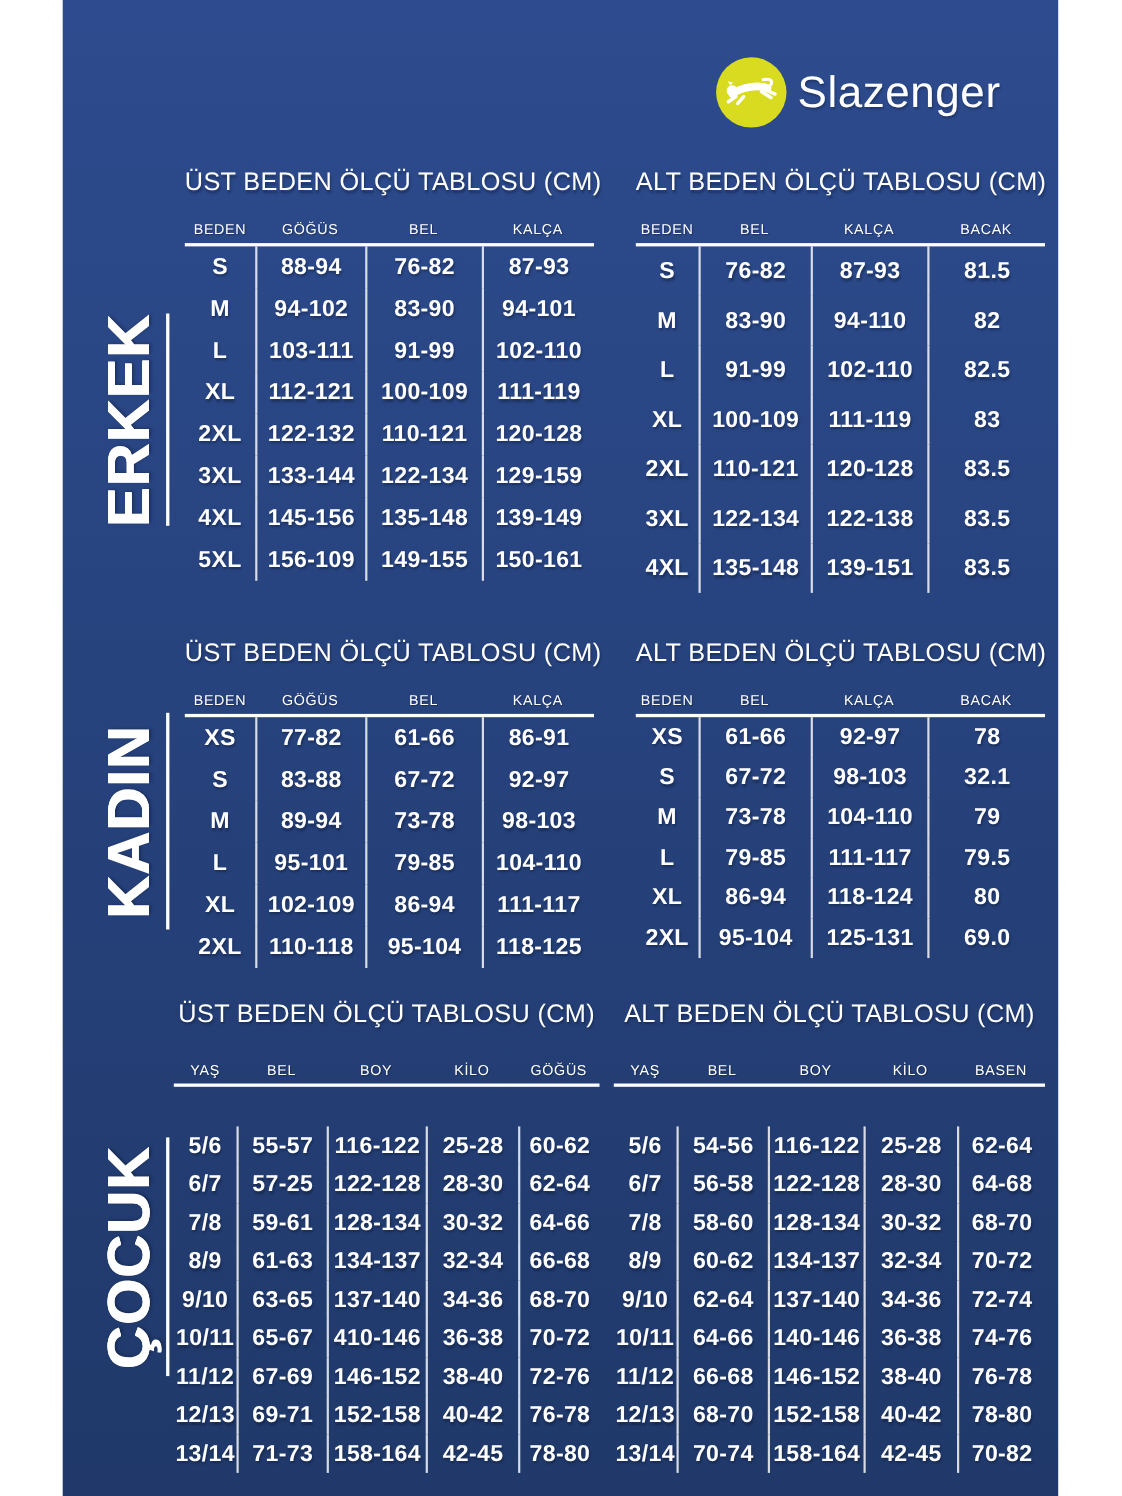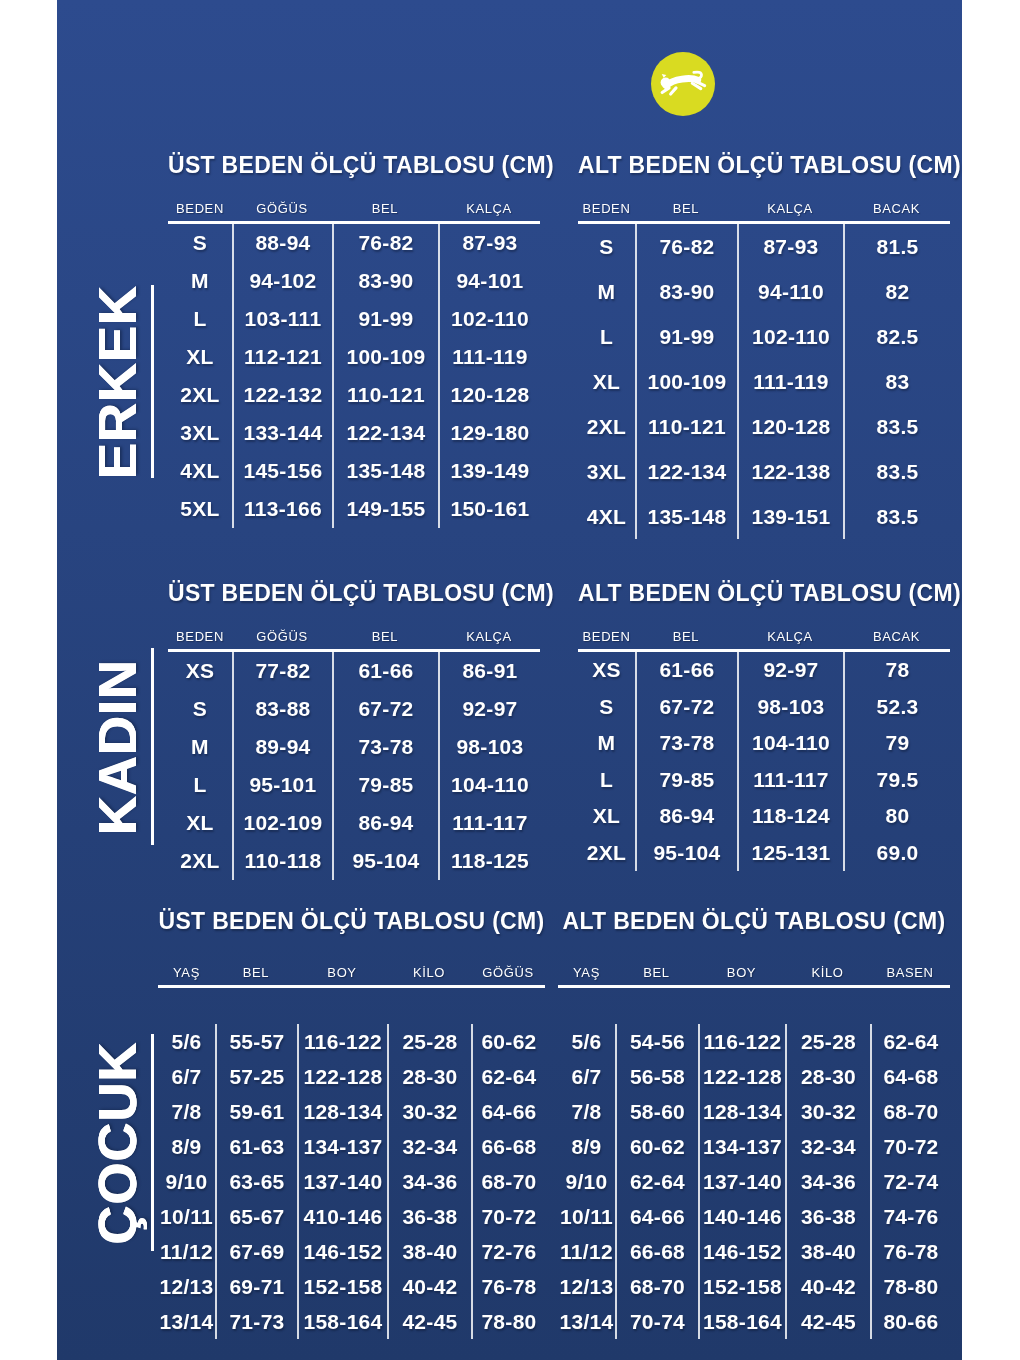--- a/index.html
+++ b/index.html
@@ -13,21 +13,21 @@
          background:linear-gradient(180deg,var(--panel_top) 0%,var(--panel_bottom) 100%);color:var(--text);}
   
   .logo{position:absolute;left:594px;top:52px;display:flex;align-items:center;gap:10px;}
   .logo-circle{width:64px;height:64px;border-radius:50%;background:var(--logo_yellow);
                display:flex;align-items:center;justify-content:center;flex:0 0 auto;}
   .logo-circle svg{width:50px;height:34px;display:block;}
   .logo-text{font-size:40px;font-weight:400;letter-spacing:.5px;color:#fff;
              text-shadow:1px 2px 2px rgba(8,18,40,.35);}
   
   .tblock{position:absolute;}
-  .t-title{font-size:23px;font-weight:700;letter-spacing:.3px;text-align:center;white-space:nowrap;
+  .t-title{font-size:23px;font-weight:400;letter-spacing:.3px;text-align:center;white-space:nowrap;
            height:30px;line-height:30px;text-shadow:1px 2px 2px rgba(8,18,40,.4);}
   .t-head{display:grid;grid-template-columns:var(--cols);align-items:end;
           margin-top:18px;height:26px;border-bottom:3px solid #fff;}
   .tblock.kids .t-head{margin-top:26px;}
   .th{font-size:13px;font-weight:400;letter-spacing:.6px;text-align:center;padding-bottom:5px;
       text-shadow:1px 1px 1px rgba(8,18,40,.4);}
   .t-body{display:grid;grid-template-columns:var(--cols);}
   .tblock.kids .t-body{padding-top:9px;margin-top:27px;}
   .td{height:var(--rh);display:flex;align-items:center;justify-content:center;
       font-size:21px;font-weight:700;letter-spacing:.3px;text-shadow:1px 2px 2px rgba(8,18,40,.4);}
@@ -53,20 +53,21 @@
             <path d="M50 16 C 58 13, 59 5, 46 7" stroke-width="3.6"></path>
             <path d="M14 27 L5 33" stroke-width="4"></path>
             <path d="M23 27 L16 35" stroke-width="4"></path>
             <path d="M44 21 L55 28" stroke-width="4"></path>
             <path d="M49 19 L60 24" stroke-width="4"></path>
           </g>
           <circle cx="9.5" cy="20" r="6.5" fill="#ffffff"></circle>
           <path d="M7 14 l-2.5 -5 l6 1.5 z" fill="#ffffff"></path>
         </svg>
       </span>
+      <span class="logo-text">Slazenger</span>
     </div>
 
     <section class="tblock" style="left:111px;top:150px;width:372px;--cols:64px 100px 106px 102px;--rh:38px;">
       <h2 class="t-title">ÜST BEDEN ÖLÇÜ TABLOSU (CM)</h2>
       <div class="t-head">
           <span class="th">BEDEN</span>
           <span class="th">GÖĞÜS</span>
           <span class="th">BEL</span>
           <span class="th">KALÇA</span>
         </div>
@@ -87,27 +88,27 @@
           <span class="td sep">112-121</span>
           <span class="td sep">100-109</span>
           <span class="td sep">111-119</span>
           <span class="td">2XL</span>
           <span class="td sep">122-132</span>
           <span class="td sep">110-121</span>
           <span class="td sep">120-128</span>
           <span class="td">3XL</span>
           <span class="td sep">133-144</span>
           <span class="td sep">122-134</span>
-          <span class="td sep">129-180</span>
+          <span class="td sep">129-159</span>
           <span class="td">4XL</span>
           <span class="td sep">145-156</span>
           <span class="td sep">135-148</span>
           <span class="td sep">139-149</span>
           <span class="td">5XL</span>
-          <span class="td sep">113-166</span>
+          <span class="td sep">156-109</span>
           <span class="td sep">149-155</span>
           <span class="td sep">150-161</span>
         </div>
     </section>
 
     <section class="tblock" style="left:521px;top:150px;width:372px;--cols:57px 102px 106px 107px;--rh:45px;">
       <h2 class="t-title">ALT BEDEN ÖLÇÜ TABLOSU (CM)</h2>
       <div class="t-head">
           <span class="th">BEDEN</span>
           <span class="th">BEL</span>
@@ -196,21 +197,21 @@
           <span class="th">BACAK</span>
         </div>
       <div class="t-body">
           <span class="td">XS</span>
           <span class="td sep">61-66</span>
           <span class="td sep">92-97</span>
           <span class="td sep">78</span>
           <span class="td">S</span>
           <span class="td sep">67-72</span>
           <span class="td sep">98-103</span>
-          <span class="td sep">52.3</span>
+          <span class="td sep">32.1</span>
           <span class="td">M</span>
           <span class="td sep">73-78</span>
           <span class="td sep">104-110</span>
           <span class="td sep">79</span>
           <span class="td">L</span>
           <span class="td sep">79-85</span>
           <span class="td sep">111-117</span>
           <span class="td sep">79.5</span>
           <span class="td">XL</span>
           <span class="td sep">86-94</span>
@@ -333,21 +334,21 @@
           <span class="td sep">76-78</span>
           <span class="td">12/13</span>
           <span class="td sep">68-70</span>
           <span class="td sep">152-158</span>
           <span class="td sep">40-42</span>
           <span class="td sep">78-80</span>
           <span class="td">13/14</span>
           <span class="td sep">70-74</span>
           <span class="td sep">158-164</span>
           <span class="td sep">42-45</span>
-          <span class="td sep">80-66</span>
+          <span class="td sep">70-82</span>
         </div>
     </section>
 
     <div class="vsec" style="top:1034px;height:217px;">
       <span class="vtext">ÇOCUK</span>
       <span class="vline"></span>
     </div>
 
   </div>
 </div>

